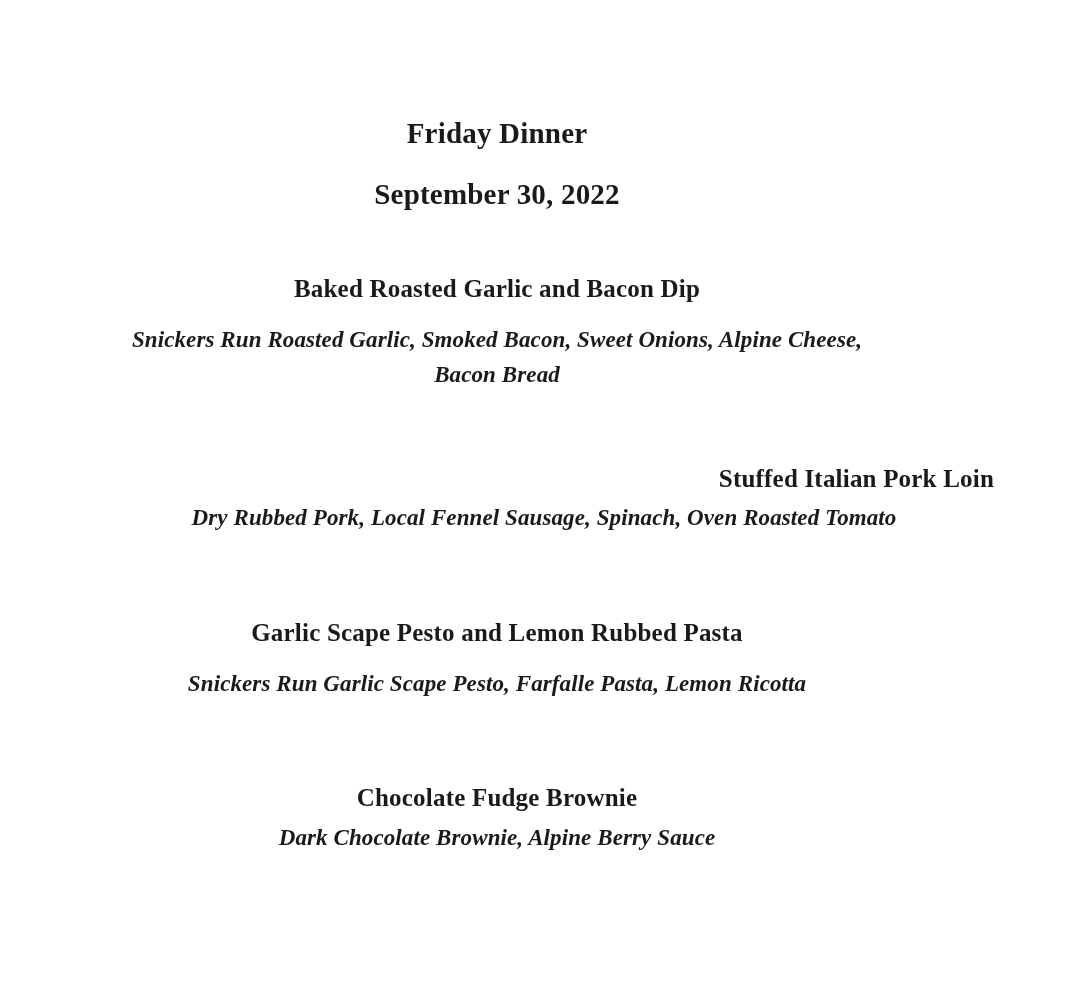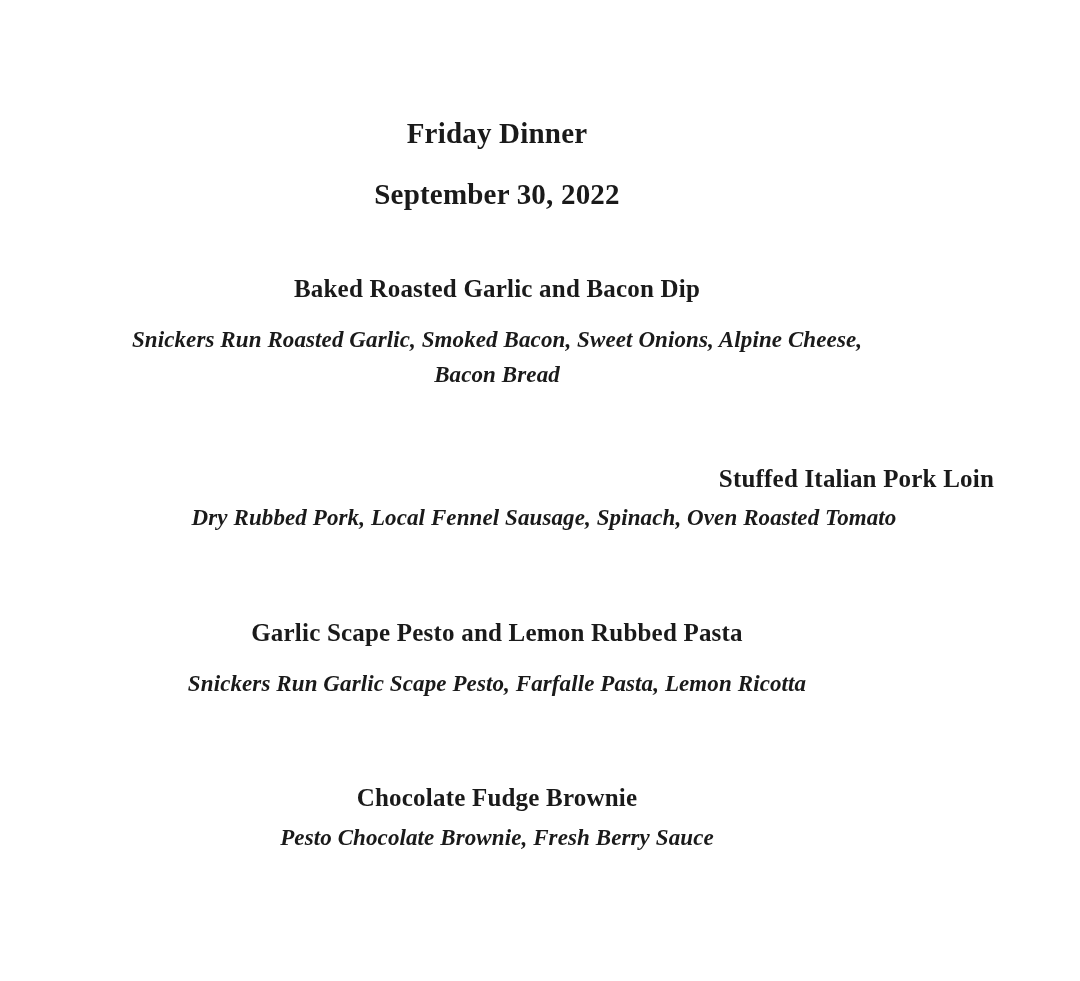--- a/index.html
+++ b/index.html
@@ -63,16 +63,16 @@
     <div class="line item-desc" style="top:505px;margin-left:47px;">Dry Rubbed Pork, Local Fennel Sausage, Spinach, Oven Roasted Tomato</div>
   </div>
 
   <div>
     <div class="line item-title" style="top:619px;">Garlic Scape Pesto and Lemon Rubbed Pasta</div>
     <div class="line item-desc" style="top:671px;">Snickers Run Garlic Scape Pesto, Farfalle Pasta, Lemon Ricotta</div>
   </div>
 
   <div>
     <div class="line item-title" style="top:773px;margin-top:11px;">Chocolate Fudge Brownie</div>
-    <div class="line item-desc" style="top:825px;">Pesto Chocolate Brownie, Fresh Berry Sauce</div>
+    <div class="line item-desc" style="top:825px;">Dark Chocolate Brownie, Alpine Berry Sauce</div>
   </div>
 
 </div>
 
 </body></html>

